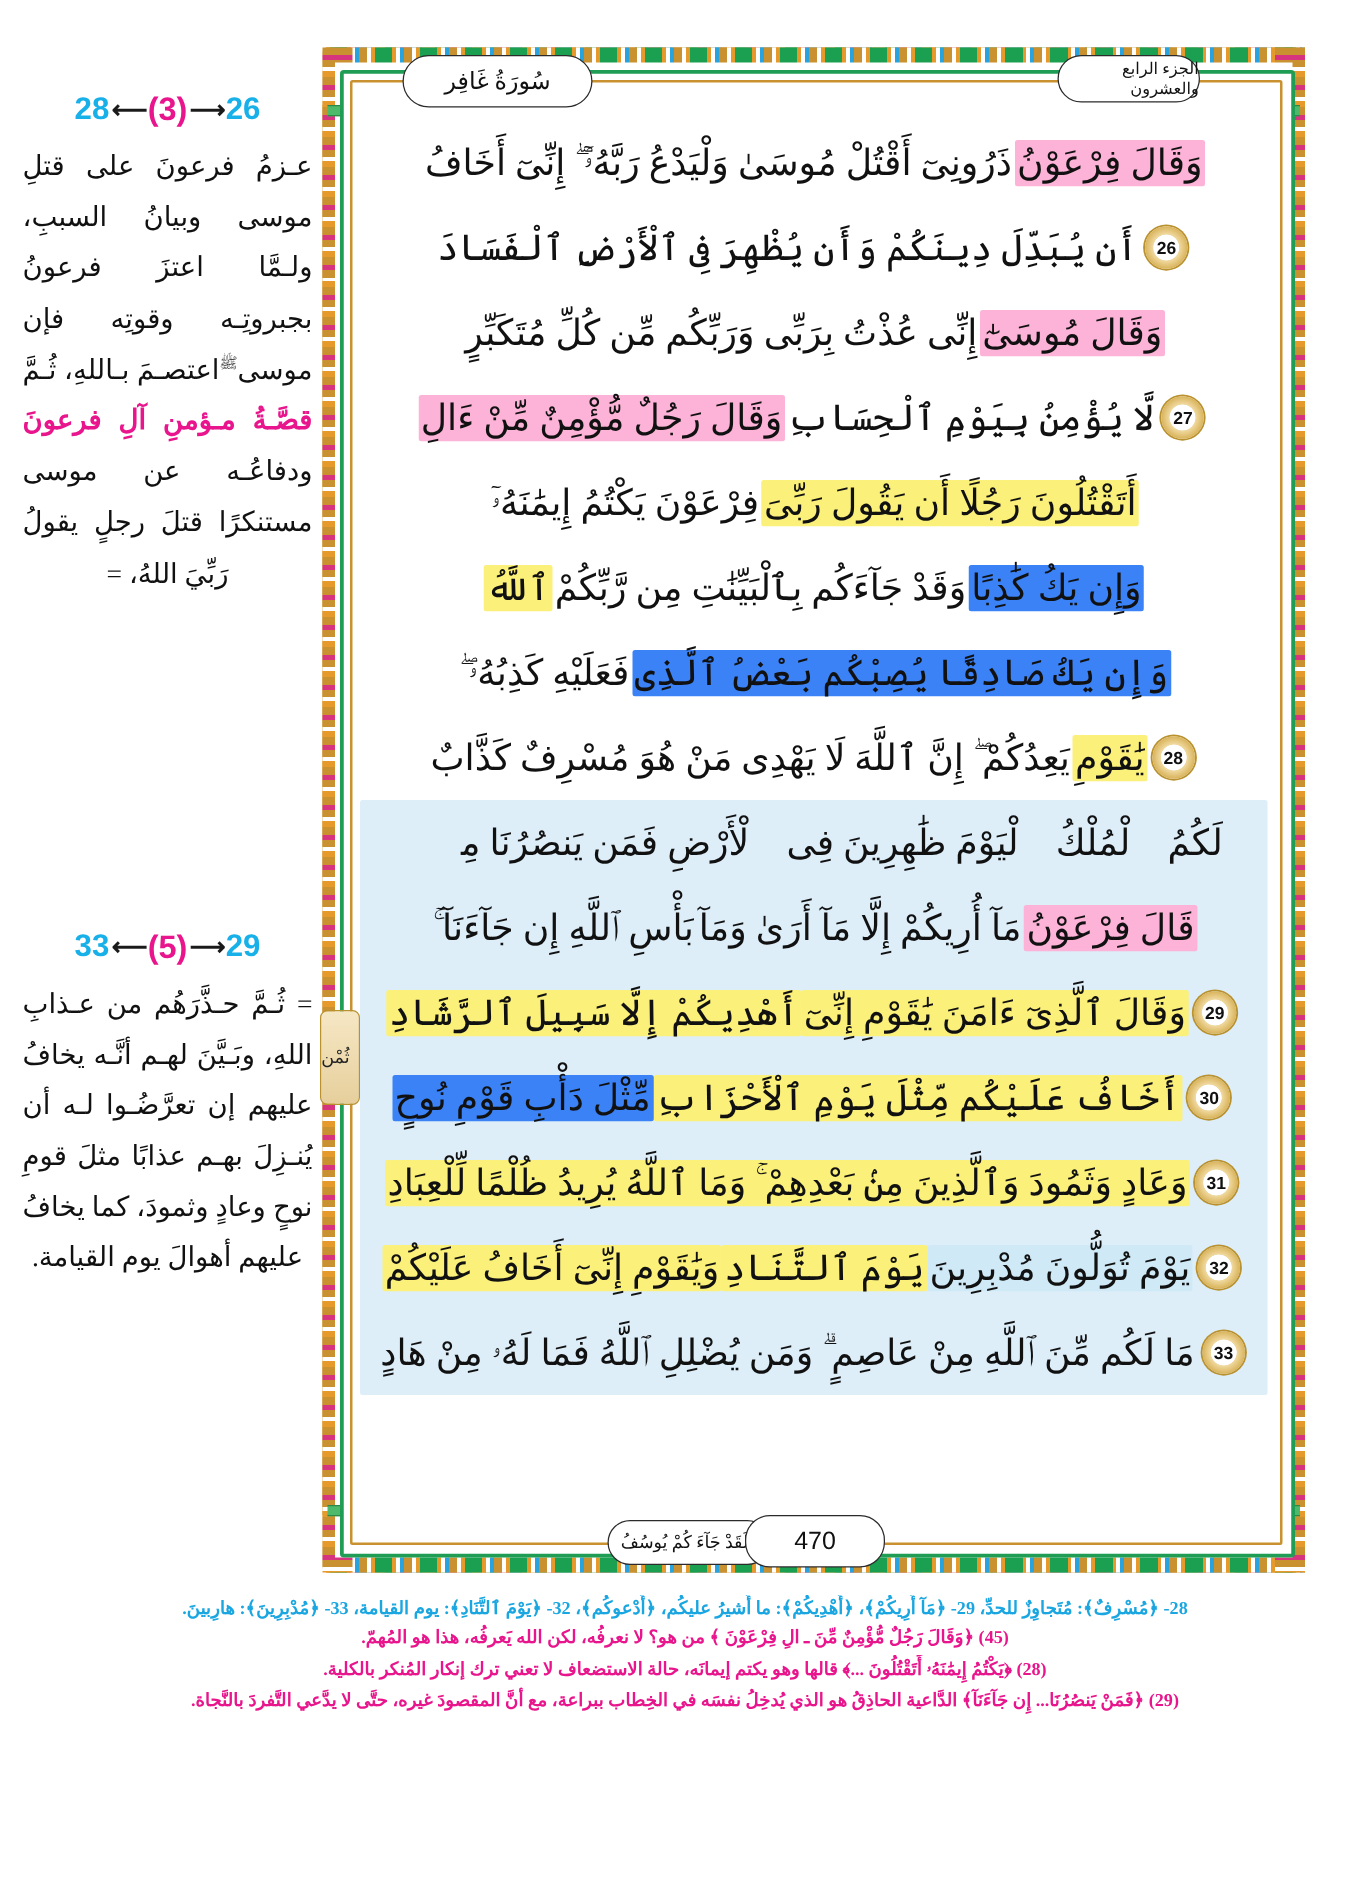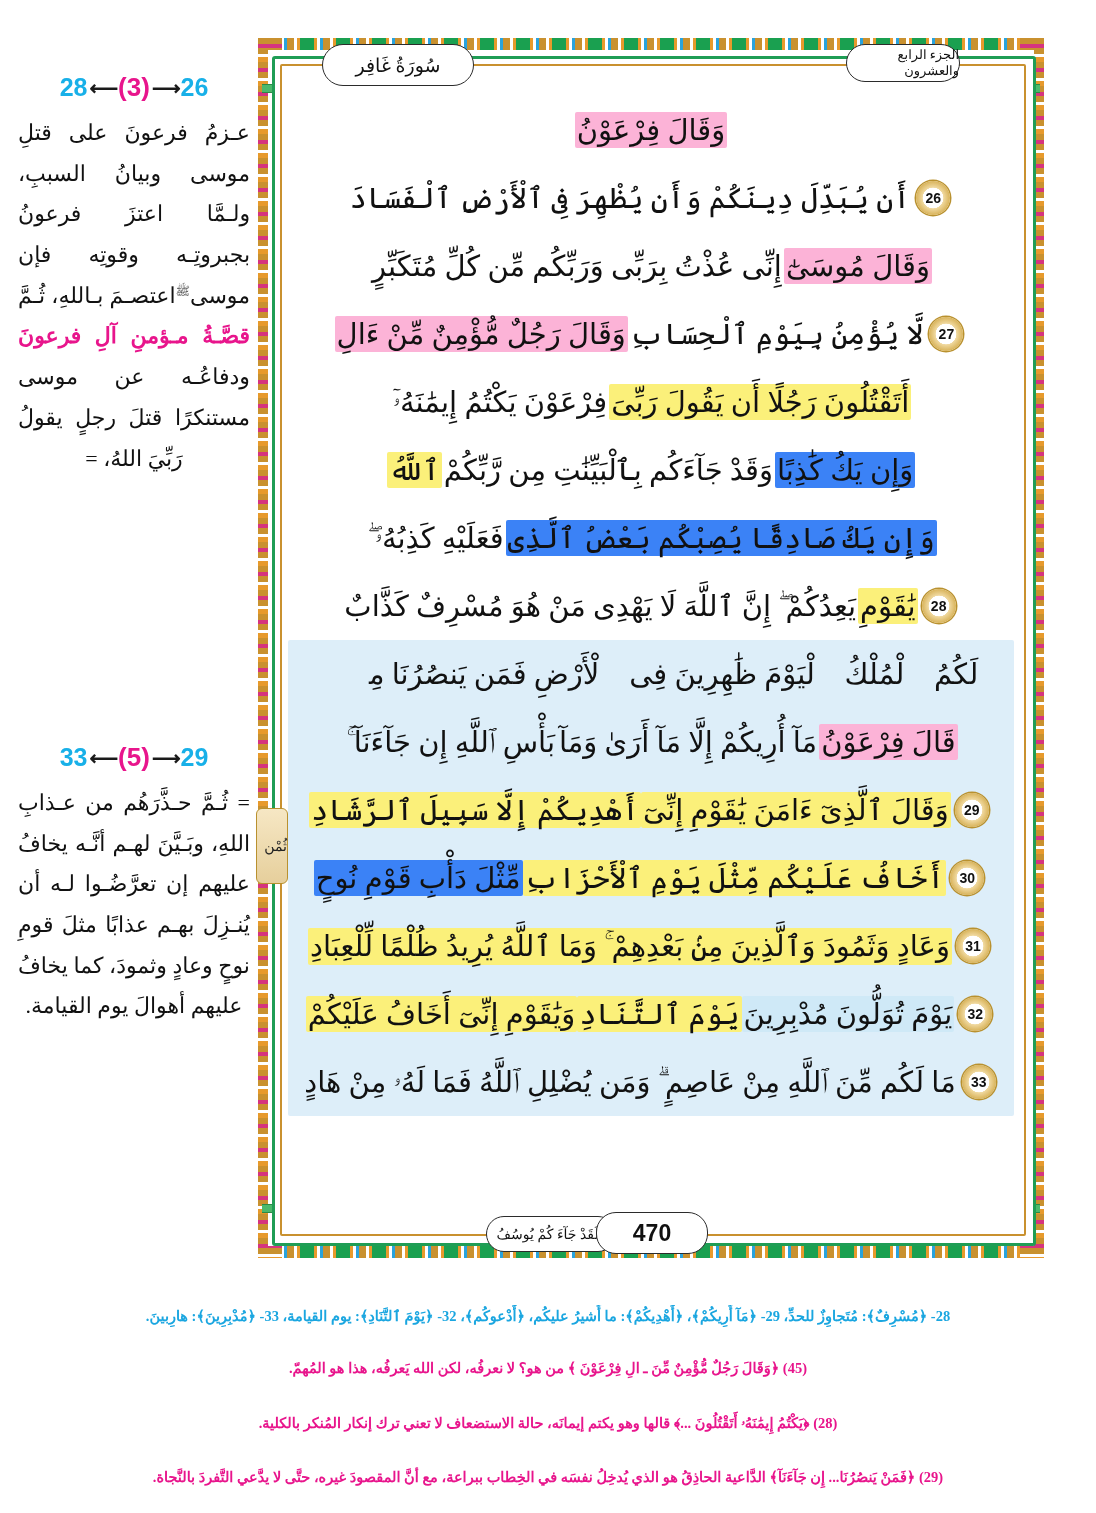--- a/index.html
+++ b/index.html
@@ -69,21 +69,21 @@
   
   .cartouche{
     position:absolute;background:#ffffff;border:1.4px solid #2b2b2b;
     border-radius:26px;display:flex;align-items:center;justify-content:center;
     font-family:"Liberation Serif","DejaVu Serif",serif;color:#111;
     z-index:6;
   }
   .surah-name{left:322px;top:44px;width:150px;height:40px;font-size:19px;}
   .juz-name{left:846px;top:44px;width:112px;height:36px;font-size:13px;}
   .page-num{
-    left:596px;top:1212px;width:110px;height:40px;font-size:23px;font-weight:bold;
+    left:596px;top:1212px;width:110px;height:40px;font-size:20px;font-weight:normal;
     font-family:"Liberation Sans",sans-serif;border-radius:20px;
   }
   .next-word{left:486px;top:1216px;width:128px;height:34px;font-size:14px;
     font-family:"Liberation Serif",serif;}
 
   
   .ayah-area{
     position:absolute;left:286px;top:96px;width:730px;height:1104px;
     z-index:4;
   }
@@ -131,38 +131,38 @@
     text-align-last:center;
   }
   .side-text .pink{color:#e8158c;font-weight:bold;}
   .pbuh{font-size:12px;vertical-align:super;color:#333;}
 
   
   .side-orn{
     position:absolute;left:256px;top:808px;width:30px;height:74px;
     background:linear-gradient(#f6e7c4,#e6cf9c);
     border:1.6px solid #b9912f;border-radius:6px;
-    display:flex;align-items:center;justify-content:flex-start;
+    display:flex;align-items:center;justify-content:flex-end;
     font-family:"Liberation Serif",serif;font-size:14px;color:#222;z-index:7;
   }
 
   
   .footnotes{
     position:absolute;left:16px;top:1276px;width:1064px;direction:rtl;
     font-family:"Liberation Serif","DejaVu Serif",serif;
   }
   .fn-blue{
     color:#1aa6e0;font-size:14.5px;line-height:1.55;text-align:center;
     font-weight:bold;
   }
   .fn-pink{
     color:#e8158c;font-size:14.5px;line-height:1.75;text-align:center;
     font-weight:bold;
   }
-  .fn-row{white-space:nowrap;overflow:hidden;margin-top:29px;}
+  .fn-row{white-space:nowrap;overflow:hidden;}
 </style>
 </head>
 <body>
 
 <div class="page">
 
   <div class="frame-outer"></div>
   <div class="motif-row motif-top"></div>
   <div class="motif-row motif-bottom"></div>
   <div class="motif-side motif-left"></div>
@@ -178,20 +178,21 @@
   </div>
   <div class="cartouche juz-name">
     <span>الجزء الرابع والعشرون</span>
   </div>
 
   <div class="band-blue" id="blue-band" style="top: 640px; height: 476px;"></div>
 
   <div class="ayah-area" id="ayah-area">
       <div class="line">
         <span class="seg hl-pink">وَقَالَ فِرْعَوْنُ</span>
+        <span class="seg hl-none"> ذَرُونِىٓ أَقْتُلْ مُوسَىٰ وَلْيَدْعُ رَبَّهُۥٓ ۖ إِنِّىٓ أَخَافُ</span>
       </div>
       <div class="line">
         <span class="ayah-marker">26</span>
         <span class="seg hl-none">أَن يُبَدِّلَ دِينَكُمْ وَأَن يُظْهِرَ فِى ٱلْأَرْضِ ٱلْفَسَادَ</span>
       </div>
       <div class="line">
         <span class="seg hl-pink">وَقَالَ مُوسَىٰٓ</span>
         <span class="seg hl-none"> إِنِّى عُذْتُ بِرَبِّى وَرَبِّكُم مِّن كُلِّ مُتَكَبِّرٍ</span>
       </div>
       <div class="line">

